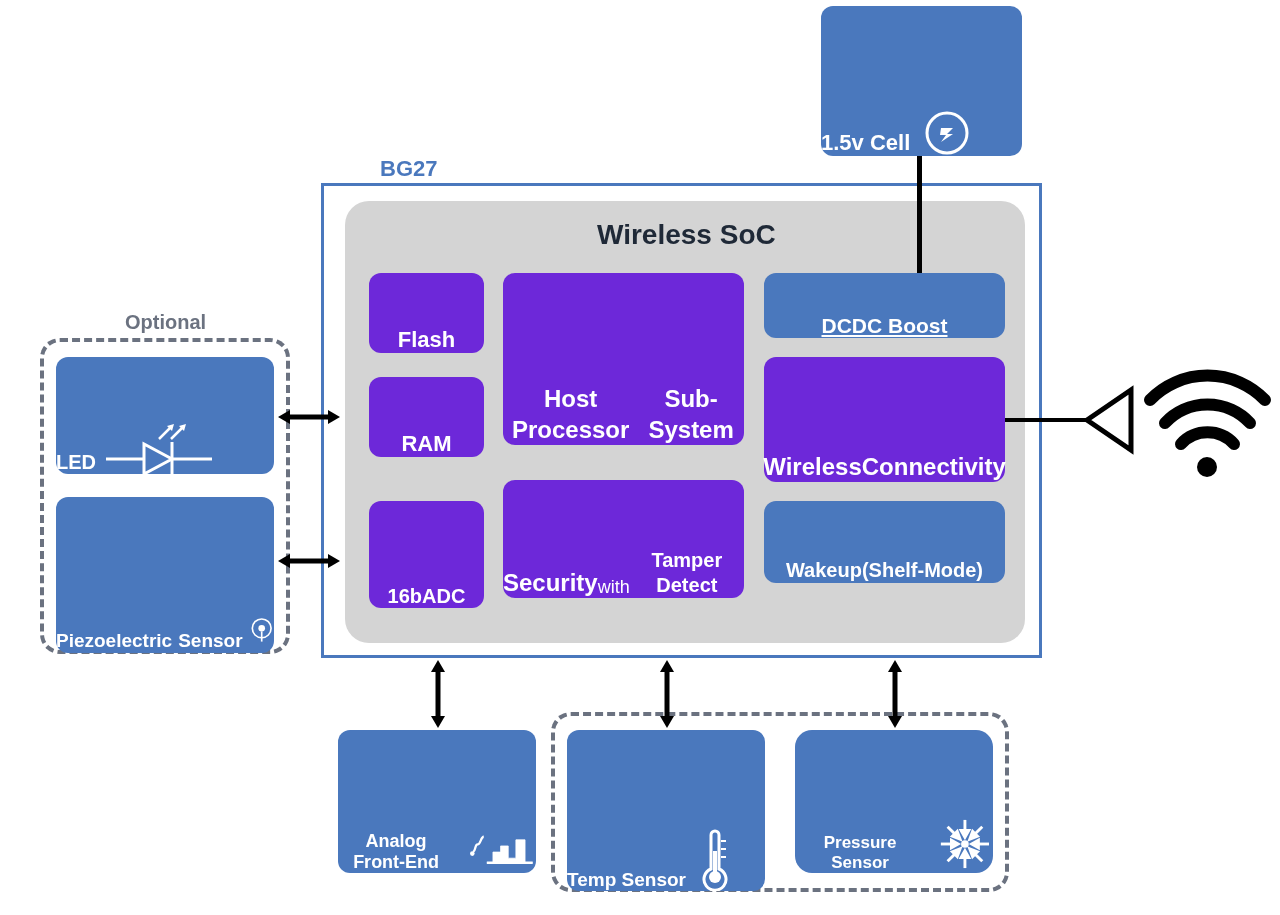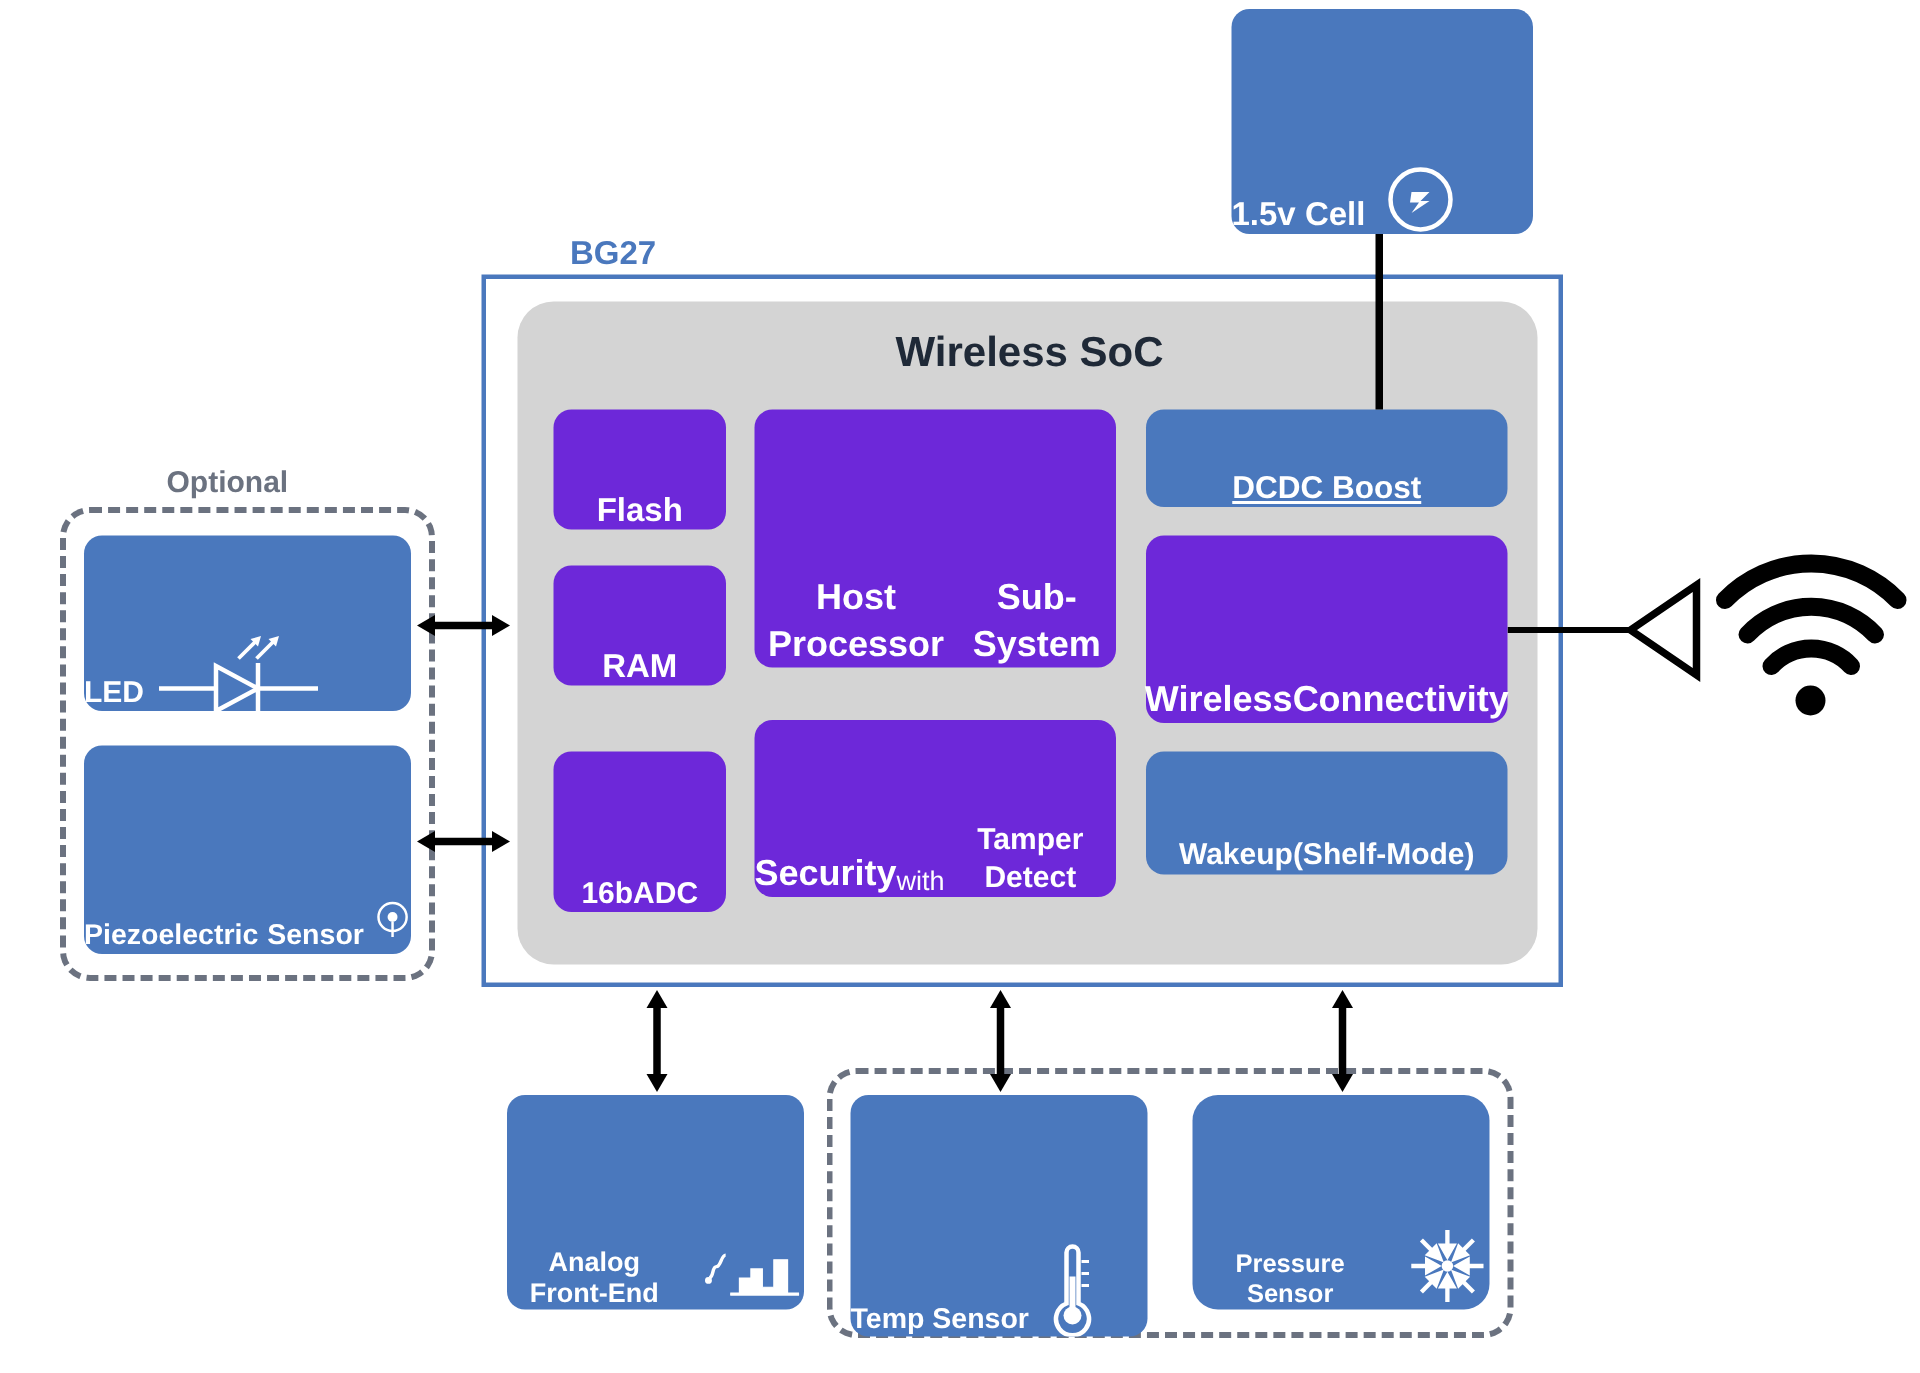--- a/index.html
+++ b/index.html
@@ -53,20 +53,21 @@
   .dashed-frame {
     position: absolute;
     border: 4px dashed #6b7280;
     border-radius: 20px;
   }
   .optional-label {
     position: absolute;
     color: #6b7280;
     font-weight: bold;
     font-size: 20px;
+    margin-left: 14px;
   }
   .sub-line { font-weight: normal; font-size: 0.85em; }
   .arrow {
     position: absolute;
     background: #000;
   }
   svg.icon { display: block; }
 </style>
 </head>
 <body>
@@ -128,21 +129,21 @@
     <polygon points="40,20 40,50 68,35" fill="none" stroke="#fff" stroke-width="3"></polygon>
     <line x1="68" y1="18" x2="68" y2="52" stroke="#fff" stroke-width="3"></line>
     <line x1="68" y1="35" x2="108" y2="35" stroke="#fff" stroke-width="3"></line>
     <line x1="55" y1="15" x2="66" y2="4" stroke="#fff" stroke-width="2.5"></line>
     <polygon points="63,2 70,0 68,7" fill="#fff"></polygon>
     <line x1="67" y1="15" x2="78" y2="4" stroke="#fff" stroke-width="2.5"></line>
     <polygon points="75,2 82,0 80,7" fill="#fff"></polygon>
   </svg>
 </div>
 
-<div class="box blue-box" style="left:56px; top:497px; width:218px; height:139px; font-size:19px; justify-content:flex-start; padding-top:12px; gap:6px; line-height:1.25;">
+<div class="box blue-box" style="left:56px; top:497px; width:218px; height:156px; font-size:19px; justify-content:flex-start; padding-top:12px; gap:6px; line-height:1.25;">
   <span>Piezoelectric</span>
   <span>Sensor</span>
   <svg class="icon" width="46" height="46" viewBox="0 0 46 46">
     <circle cx="23" cy="20" r="17" fill="none" stroke="#fff" stroke-width="3"></circle>
     <circle cx="23" cy="20" r="6" fill="#fff"></circle>
     <line x1="23" y1="26" x2="23" y2="44" stroke="#fff" stroke-width="3"></line>
   </svg>
 </div>
 
 <div class="dashed-frame" style="left:551px; top:712px; width:458px; height:180px;"></div>

